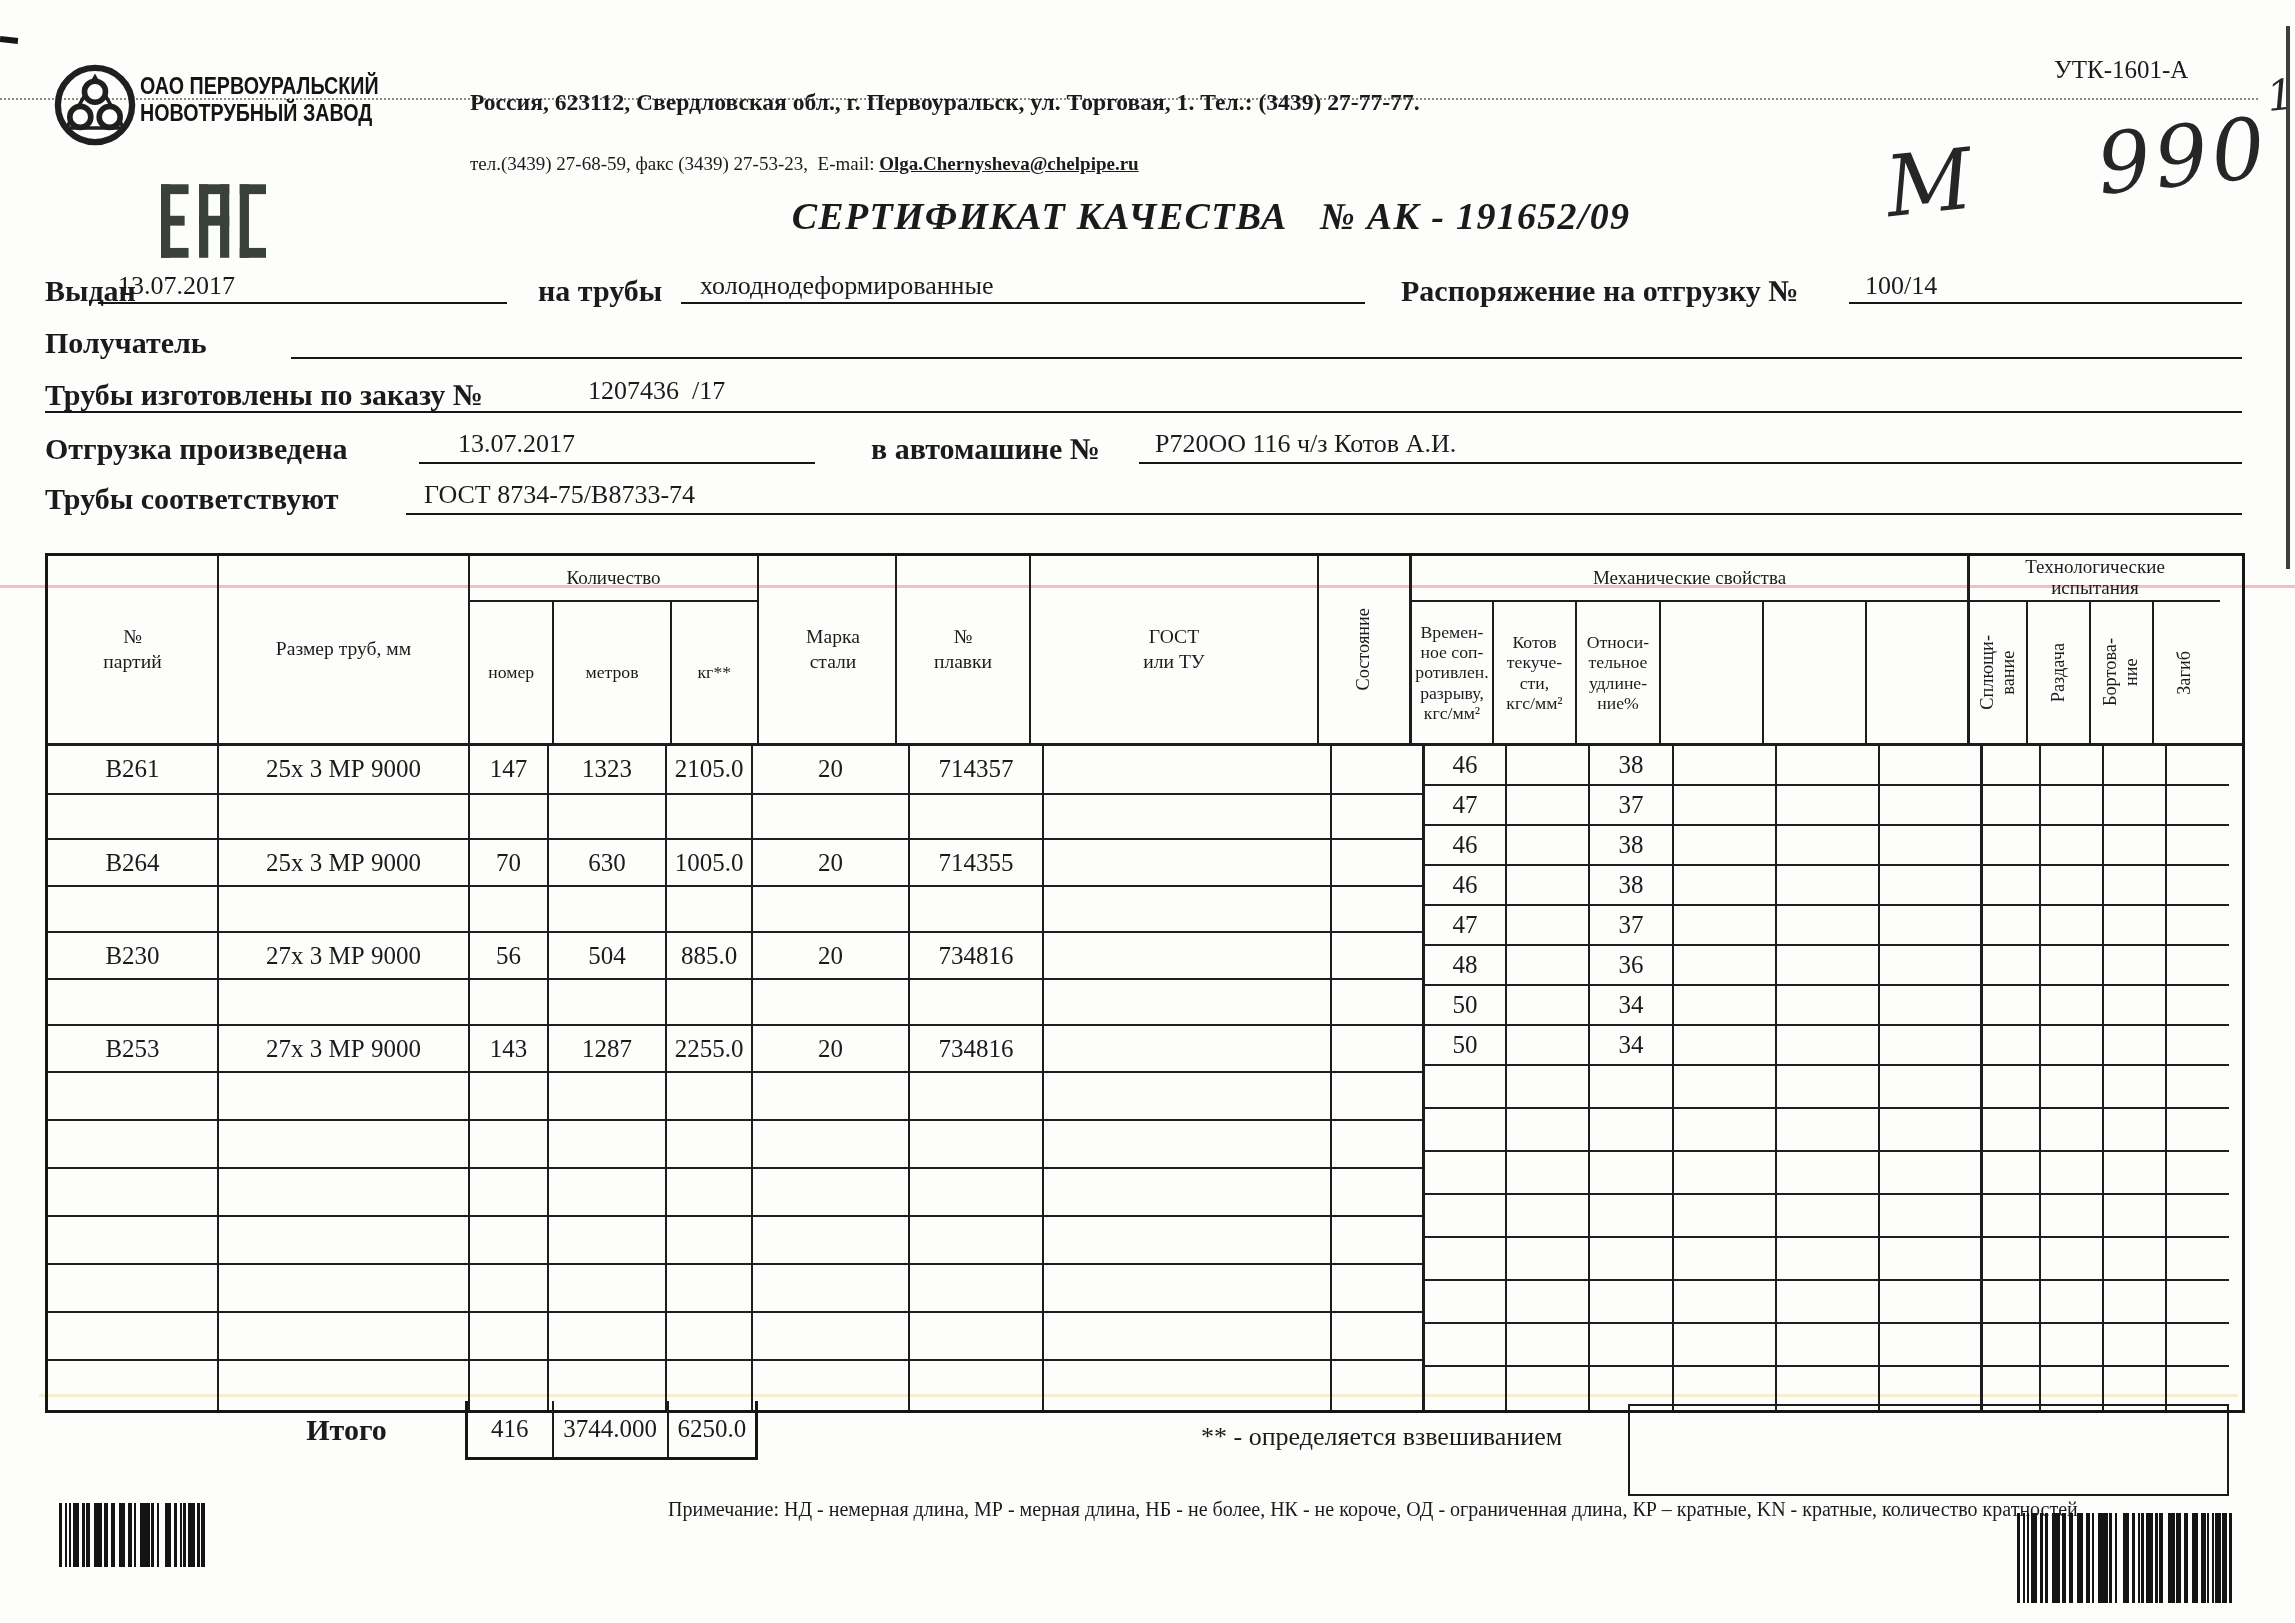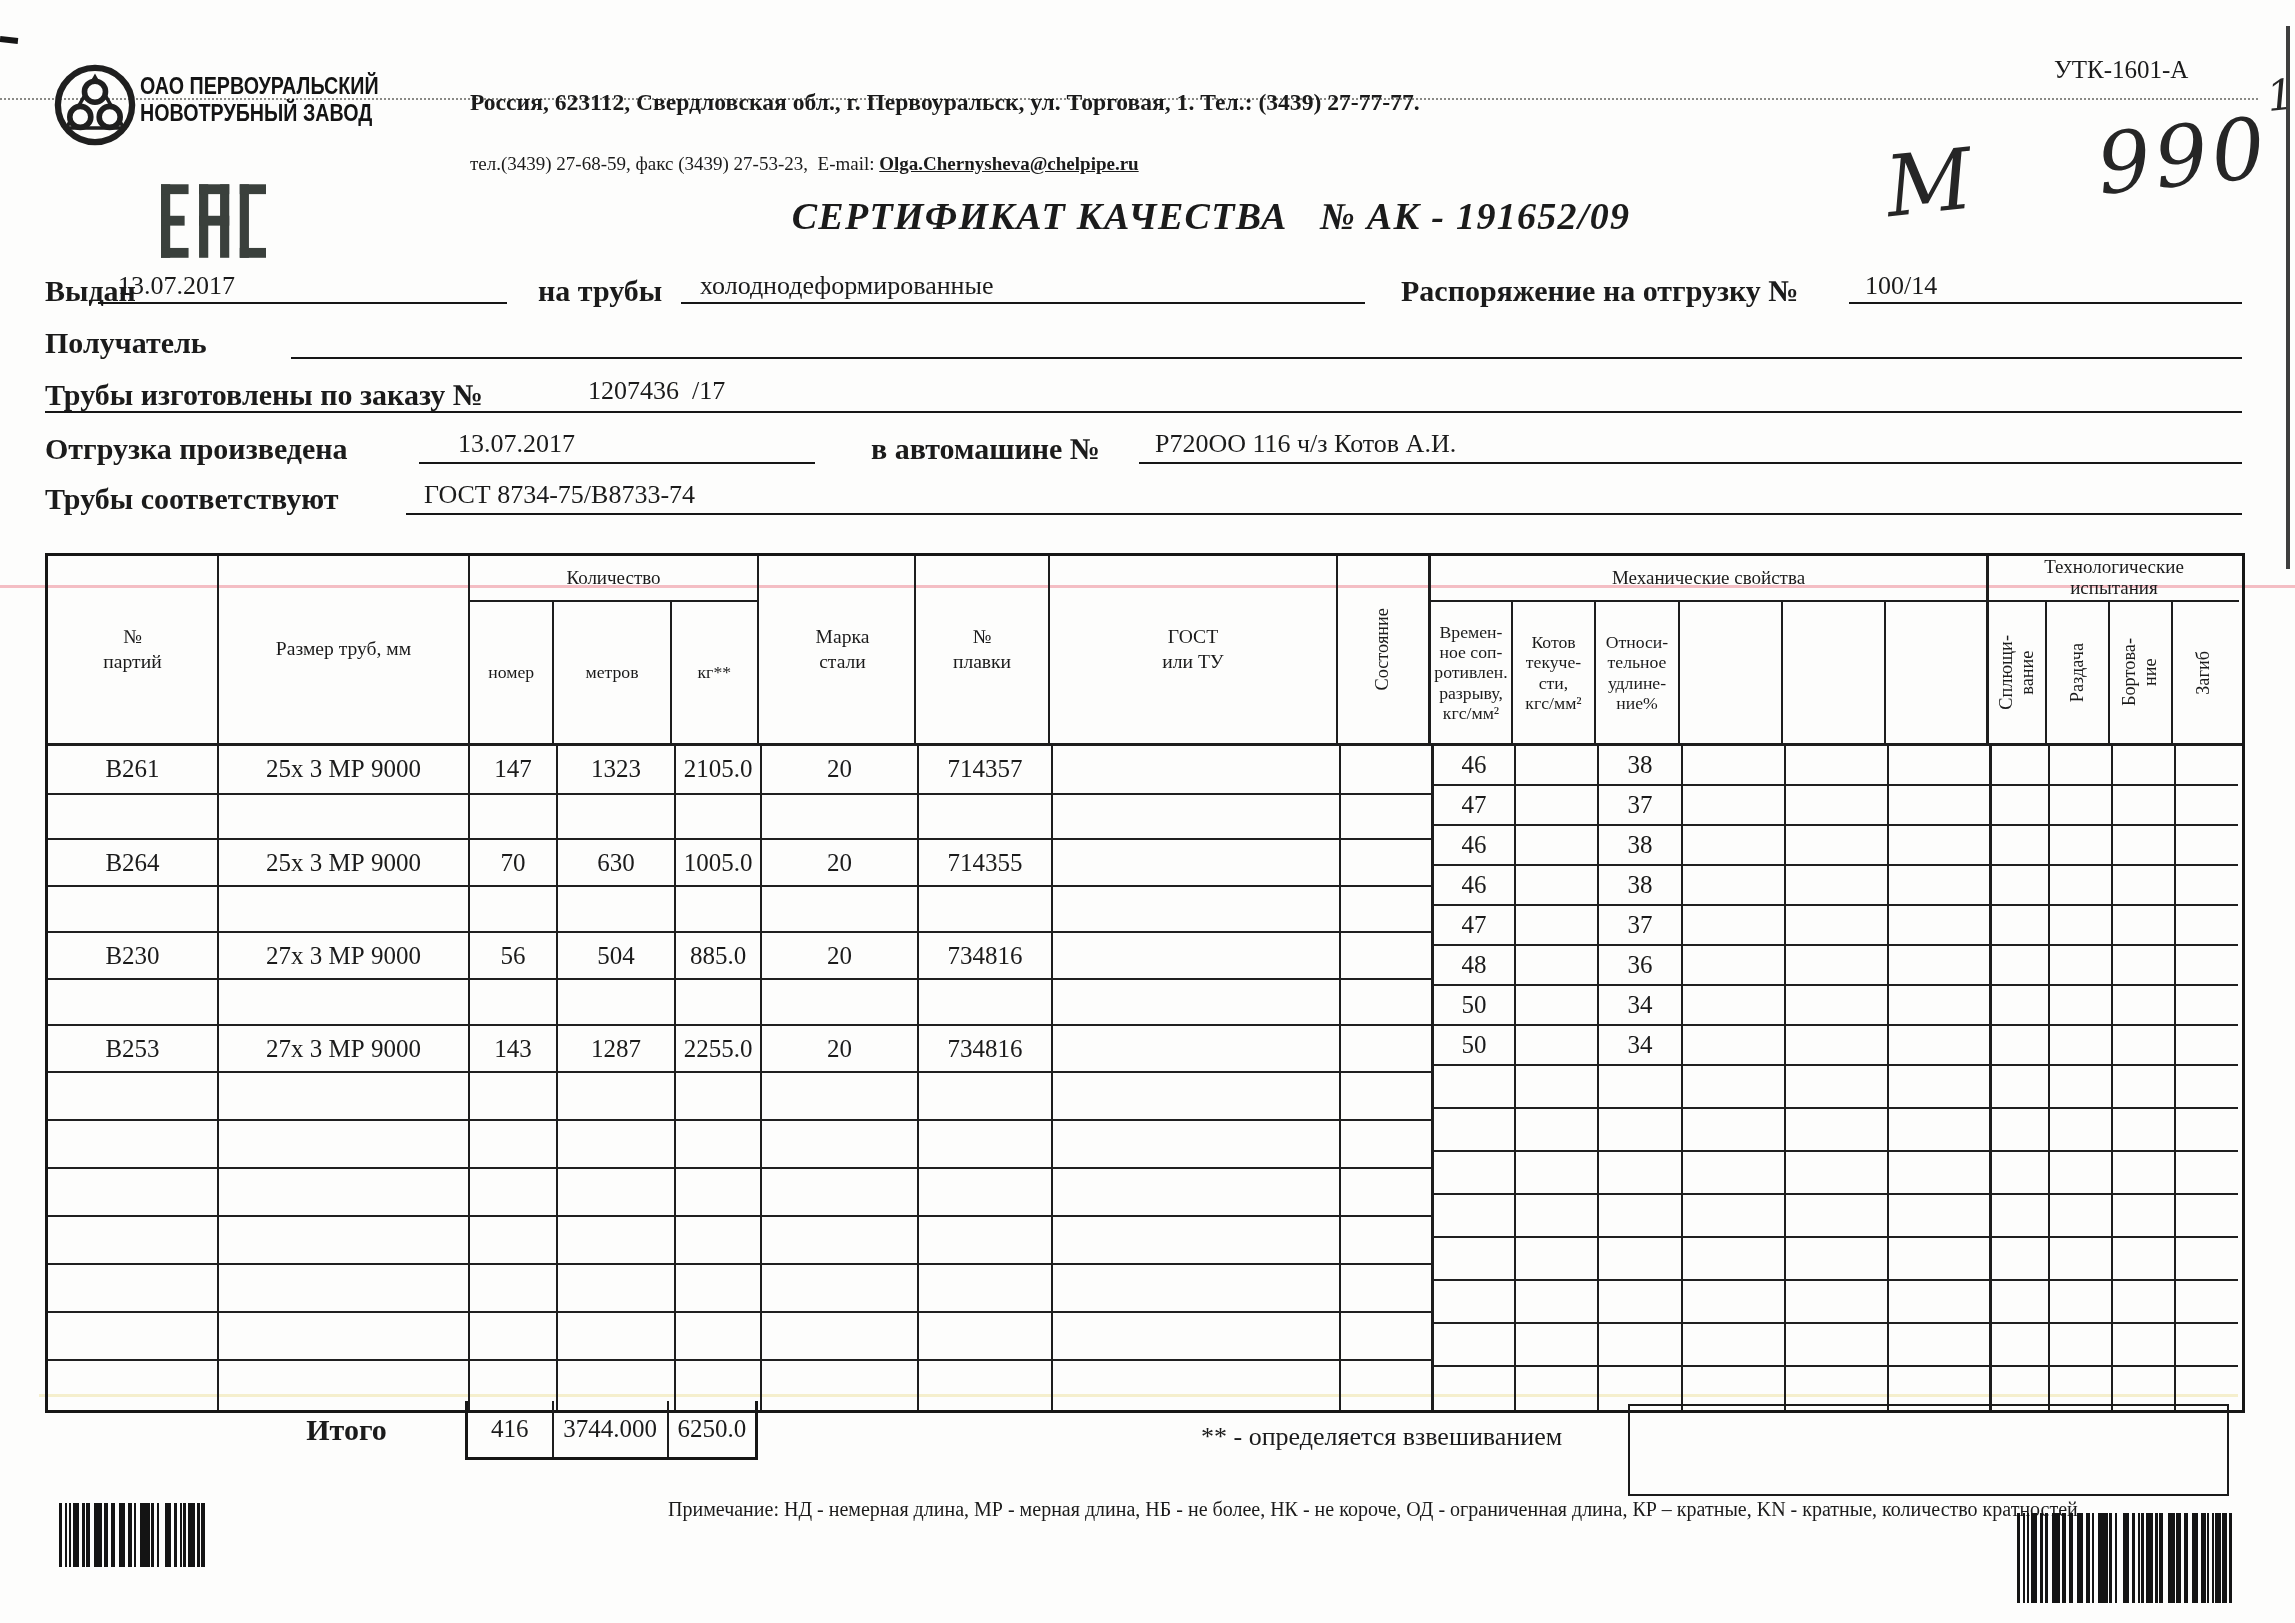--- a/index.html
+++ b/index.html
@@ -132,21 +132,21 @@
 партий</div>
       <div class="th" style="width:251px;">Размер труб, мм</div>
       <div class="thg" style="width:289px;border-right:2px solid #1d1d1d;">
         <div class="thg-top">Количество</div>
         <div class="thg-sub">
           <div class="ths" style="width:85px;">номер</div>
           <div class="ths" style="width:118px;">метров</div>
           <div class="ths" style="width:86px;">кг**</div>
         </div>
       </div>
-      <div class="th" style="width:157px;padding-left:12px;">Марка
+      <div class="th" style="width:138px;padding-left:12px;">Марка
 стали</div>
       <div class="th" style="width:134px;">№
 плавки</div>
       <div class="th" style="width:288px;">ГОСТ
 или ТУ</div>
       <div class="th hr" style="width:93px;"><span class="vert">Состояние</span></div>
       <div class="thg hr" style="width:558px;">
         <div class="thg-top">Механические свойства</div>
         <div class="thg-sub">
           <div class="ths" style="width:82px;">Времен-
@@ -206,21 +206,21 @@
           <div class="cell" style="height: 46px; line-height: 43px;"></div>
           <div class="cell" style="height: 47px; line-height: 45px;">27х 3 МР 9000</div>
           <div class="cell" style="height: 48px; line-height: 45px;"></div>
           <div class="cell" style="height: 48px; line-height: 45px;"></div>
           <div class="cell" style="height: 48px; line-height: 45px;"></div>
           <div class="cell" style="height: 48px; line-height: 45px;"></div>
           <div class="cell" style="height: 48px; line-height: 45px;"></div>
           <div class="cell" style="height: 48px; line-height: 45px;"></div>
           <div class="cell lastrow" style="height: 48px; line-height: 45px;"></div>
         </div>
-        <div class="col" style="width: 88px;">
+        <div class="col" style="width: 79px;">
           <div class="cell" style="height: 49px; line-height: 46px;">147</div>
           <div class="cell" style="height: 45px; line-height: 42px;"></div>
           <div class="cell" style="height: 47px; line-height: 45px;">70</div>
           <div class="cell" style="height: 46px; line-height: 43px;"></div>
           <div class="cell" style="height: 47px; line-height: 45px;">56</div>
           <div class="cell" style="height: 46px; line-height: 43px;"></div>
           <div class="cell" style="height: 47px; line-height: 45px;">143</div>
           <div class="cell" style="height: 48px; line-height: 45px;"></div>
           <div class="cell" style="height: 48px; line-height: 45px;"></div>
           <div class="cell" style="height: 48px; line-height: 45px;"></div>

